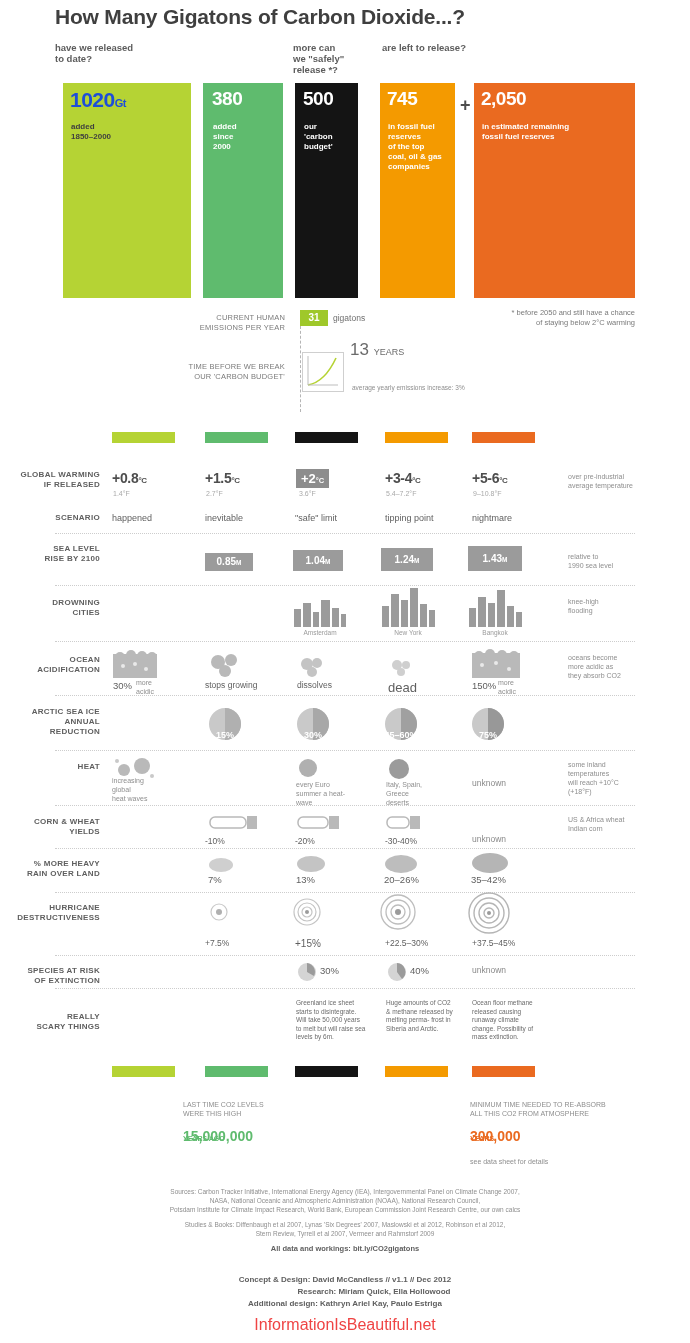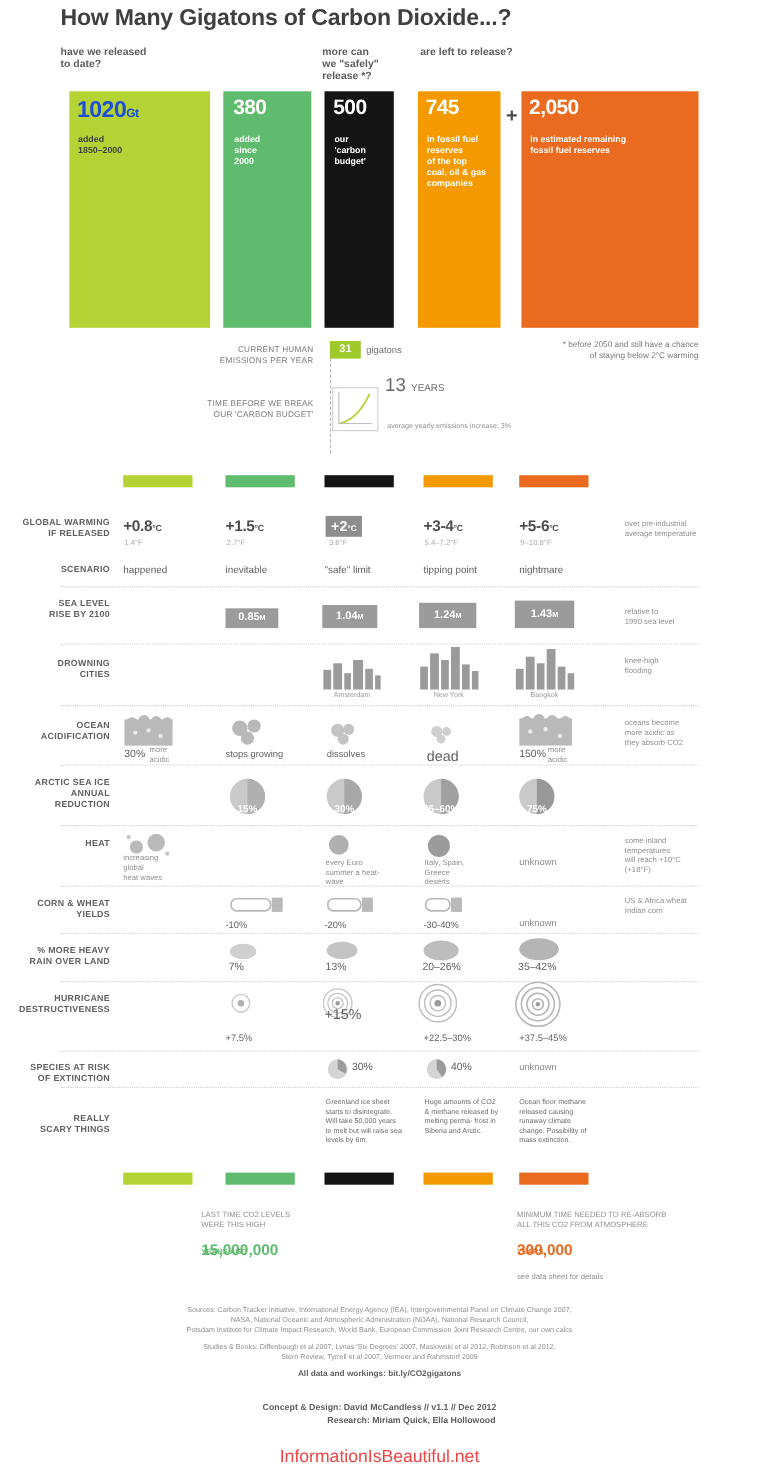--- a/index.html
+++ b/index.html
@@ -377,21 +377,21 @@
     <circle cx="9" cy="9" r="8" fill="none" stroke="#c9c9c9" stroke-width="1.2"></circle>
       <circle cx="9" cy="9" r="3" fill="#b0b0b0"></circle>
   </svg>
   <div class="pct" style="left:205px;top:938px;font-size:8.5px;">+7.5%</div>
   <svg style="position:absolute;left:293px;top:898px;" width="28" height="28">
     <circle cx="14" cy="14" r="13" fill="none" stroke="#c4c4c4" stroke-width="1.2"></circle>
     <circle cx="14" cy="14" r="9" fill="none" stroke="#c4c4c4" stroke-width="1.2"></circle>
     <circle cx="14" cy="14" r="5" fill="none" stroke="#c4c4c4" stroke-width="1.2"></circle>
       <circle cx="14" cy="14" r="2" fill="#9b9b9b"></circle>
   </svg>
-  <div class="pct" style="left:295px;top:914px;font-size:13px;">+15%</div>
+  <div class="pct" style="left:295px;top:938px;font-size:10px;">+15%</div>
   <svg style="position:absolute;left:380px;top:894px;" width="36" height="36">
     <circle cx="18" cy="18" r="17" fill="none" stroke="#bdbdbd" stroke-width="1.3"></circle>
     <circle cx="18" cy="18" r="12" fill="none" stroke="#bdbdbd" stroke-width="1.3"></circle>
     <circle cx="18" cy="18" r="7" fill="none" stroke="#bdbdbd" stroke-width="1.3"></circle>
       <circle cx="18" cy="18" r="3" fill="#9b9b9b"></circle>
   </svg>
   <div class="pct" style="left:385px;top:938px;font-size:8.5px;">+22.5–30%</div>
   <svg style="position:absolute;left:468px;top:892px;" width="42" height="42">
     <circle cx="21" cy="21" r="20" fill="none" stroke="#b5b5b5" stroke-width="1.4"></circle>
     <circle cx="21" cy="21" r="15" fill="none" stroke="#b5b5b5" stroke-width="1.4"></circle>
@@ -452,15 +452,16 @@
 
   <div class="srcs" style="top:1187px;">Sources: Carbon Tracker Initiative, International Energy Agency (IEA), Intergovernmental Panel on Climate Change 2007,</div>
   <div class="srcs" style="top:1196px;">NASA, National Oceanic and Atmospheric Administration (NOAA), National Research Council,</div>
   <div class="srcs" style="top:1205px;">Potsdam Institute for Climate Impact Research, World Bank, European Commission Joint Research Centre, our own calcs</div>
   <div class="srcs" style="top:1220px;">Studies &amp; Books: Diffenbaugh et al 2007, Lynas 'Six Degrees' 2007, Maslowski et al 2012,  Robinson et al 2012,</div>
   <div class="srcs" style="top:1229px;">Stern Review, Tyrrell et al 2007, Vermeer and Rahmstorf 2009</div>
   <div class="credit" style="top:1243px;font-size:7.5px;">All data and workings: bit.ly/CO2gigatons</div>
 
   <div class="credit" style="top:1274px;">Concept &amp; Design: David McCandless // v1.1 // Dec 2012</div>
   <div class="credit" style="top:1286px;padding-left:29px;">Research: Miriam Quick, Ella Hollowood</div>
+  <div class="credit" style="top:1298px;">Additional design: Kathryn Ariel Kay, Paulo Estriga</div>
   <div class="brand" style="top:1316px;">InformationIsBeautiful.net</div>
 
 </div>
 
 </body></html>

